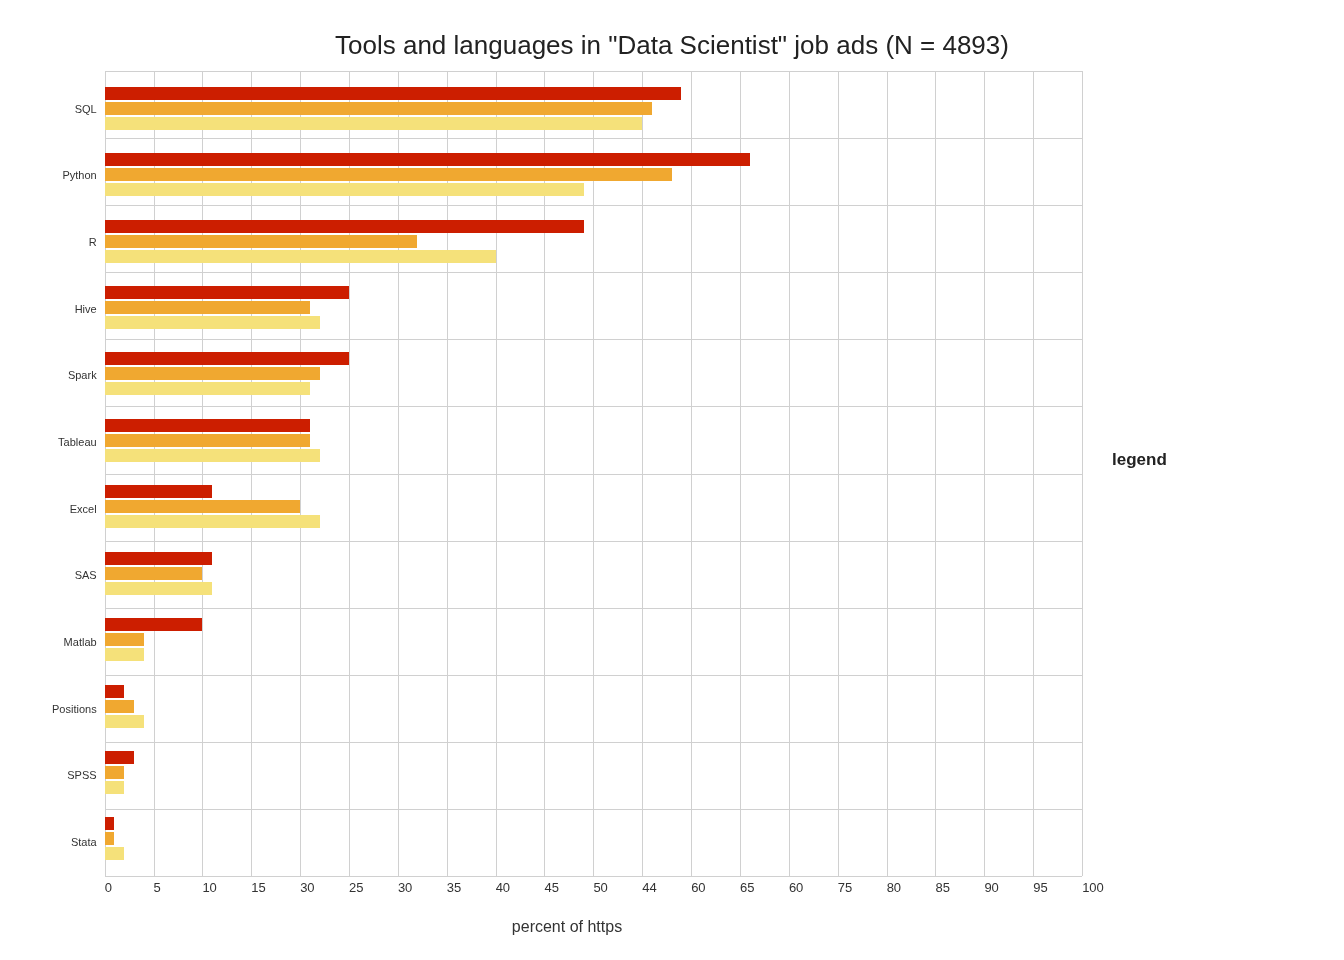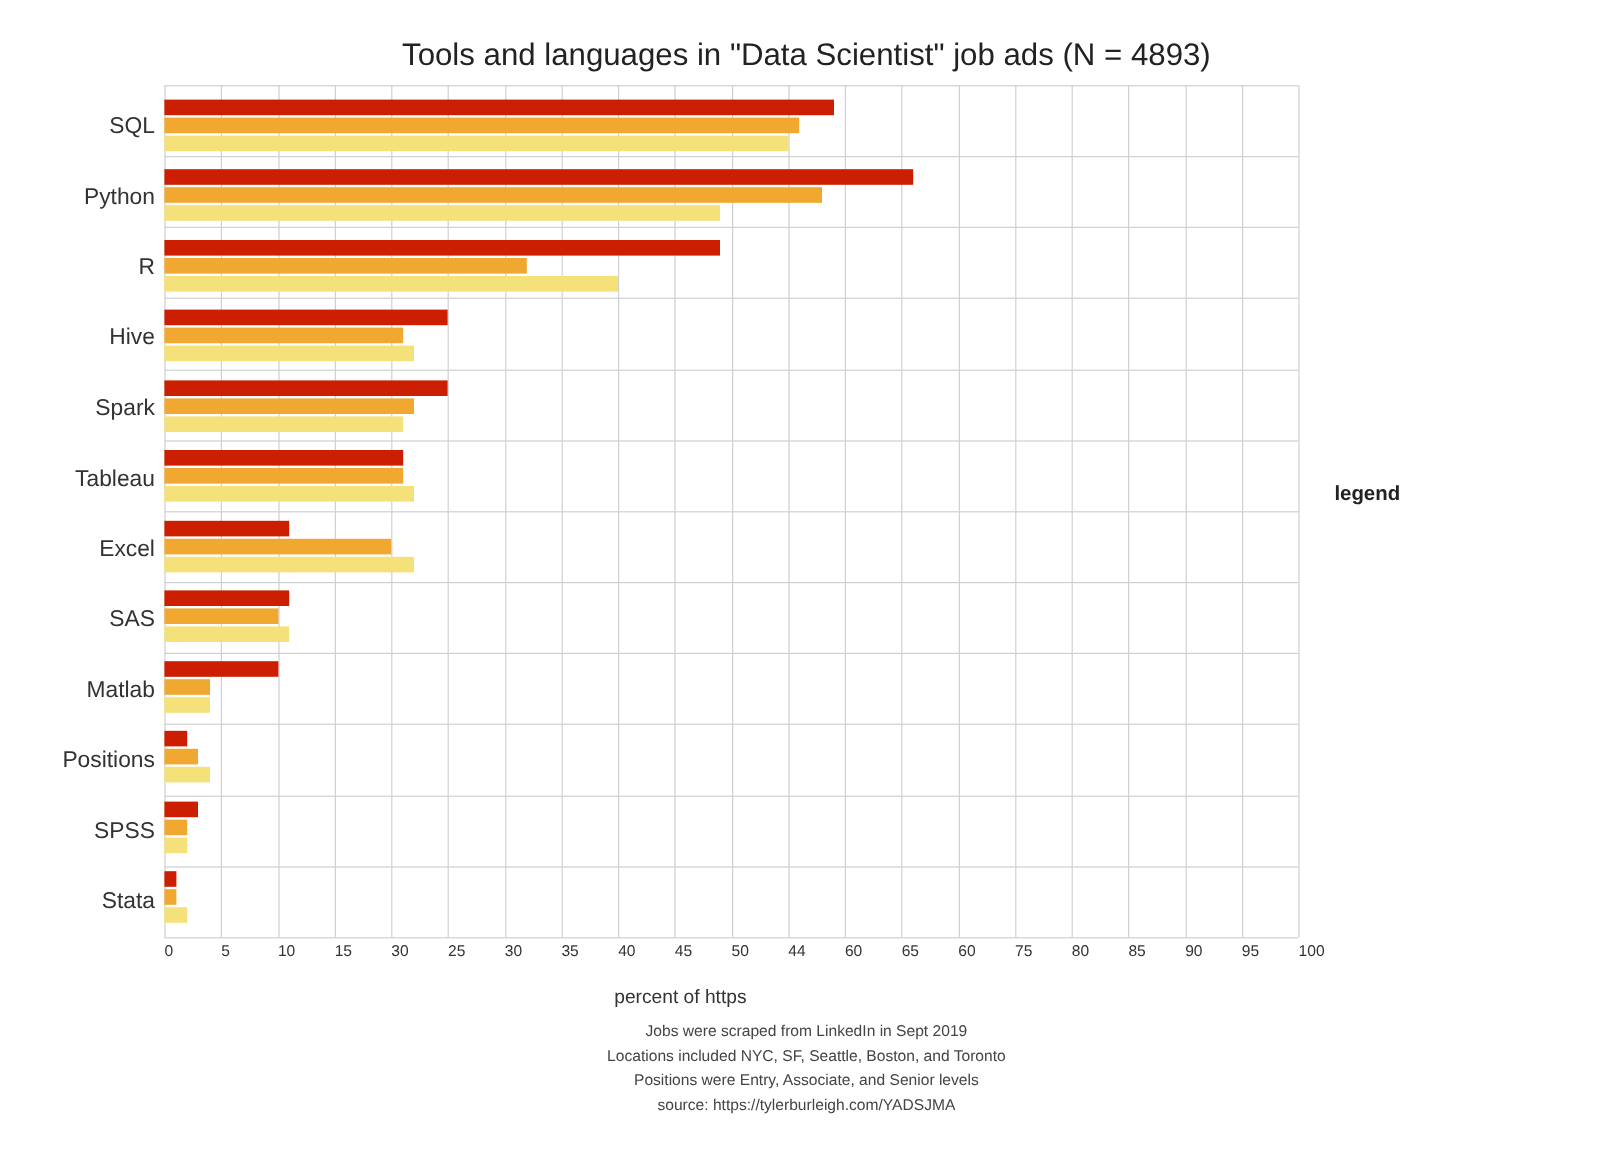--- a/index.html
+++ b/index.html
@@ -49,21 +49,21 @@
     }
     .y-labels {
       display: flex;
       flex-direction: column;
       justify-content: space-around;
       padding-right: 8px;
       padding-bottom: 40px;
       padding-top: 5px;
     }
     .y-label {
-      font-size: 19px;
+      font-size: 11px;
       color: #333;
       text-align: right;
       line-height: 1;
     }
     .plot-area {
       flex: 1;
       position: relative;
       display: flex;
       flex-direction: column;
     }
@@ -393,19 +393,13 @@
         </div>
       </div>
       <div class="x-label">percent of https</div>
     </div>
 
     <div class="legend-area">
       <div class="legend-title">legend</div>
     </div>
   </div>
 
-  <div class="footnote" id="footnote">
-      <div>Jobs were scraped from LinkedIn in Sept 2019</div>
-      <div>Locations included NYC, SF, Seattle, Boston, and Toronto</div>
-      <div>Positions were Entry, Associate, and Senior levels</div>
-      <div>source: https://tylerburleigh.com/YADSJMA</div>
-    </div>
 </div>
 
 </body></html>

